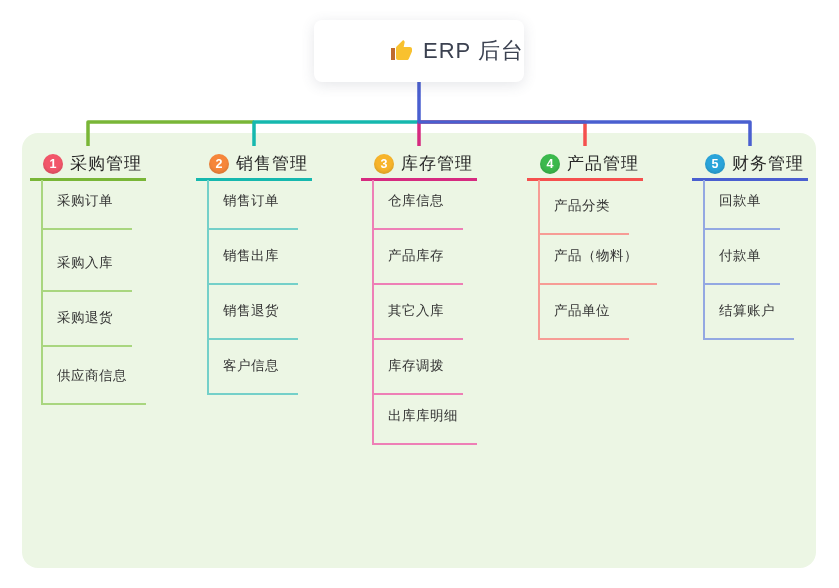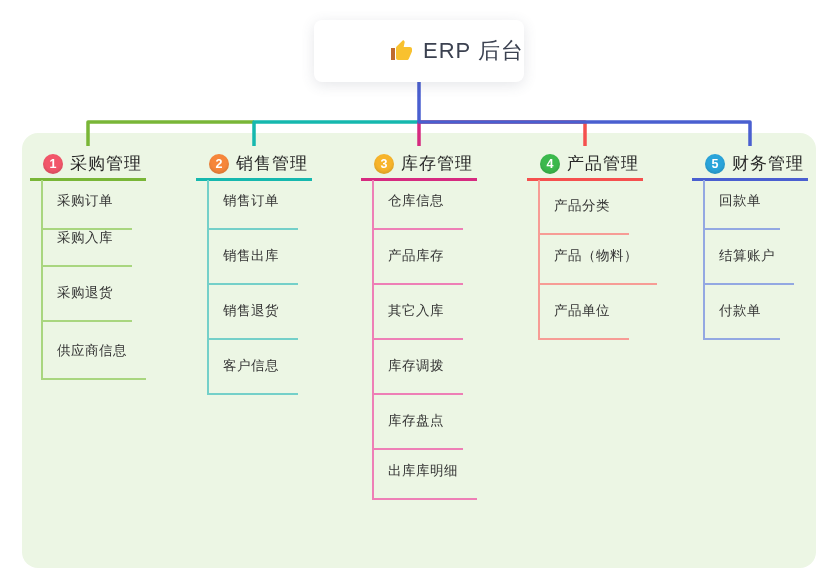--- a/index.html
+++ b/index.html
@@ -43,21 +43,21 @@
 
   <div id="branchLayer">
       <div class="branch-header" style="left: 30px; top: 149px; width: 103px; border-bottom: 3px solid rgb(121, 182, 55);">
         <span class="badge" style="background: rgb(242, 86, 106);">1</span>
         <span class="branch-label">采购管理</span>
       </div>
       <div class="children" style="left: 41px; top: 180px; border-left: 2px solid rgb(169, 214, 127);">
         <div class="child-row" style="height: 50px; border-bottom: 2px solid rgb(169, 214, 127);">
           <span class="child-label">采购订单</span>
         </div>
-        <div class="child-row" style="height: 37px; border-bottom: 2px solid rgb(169, 214, 127);">
+        <div class="child-row" style="height: 62px; border-bottom: 2px solid rgb(169, 214, 127);">
           <span class="child-label">采购入库</span>
         </div>
         <div class="child-row" style="height: 55px; border-bottom: 2px solid rgb(169, 214, 127);">
           <span class="child-label">采购退货</span>
         </div>
         <div class="child-row" style="height: 58px; border-bottom: 2px solid rgb(169, 214, 127);">
           <span class="child-label">供应商信息</span>
         </div>
       </div>
       <div class="branch-header" style="left: 196px; top: 149px; width: 103px; border-bottom: 3px solid rgb(22, 184, 174);">
@@ -88,23 +88,20 @@
         </div>
         <div class="child-row" style="height: 55px; border-bottom: 2px solid rgb(238, 127, 182);">
           <span class="child-label">产品库存</span>
         </div>
         <div class="child-row" style="height: 55px; border-bottom: 2px solid rgb(238, 127, 182);">
           <span class="child-label">其它入库</span>
         </div>
         <div class="child-row" style="height: 55px; border-bottom: 2px solid rgb(238, 127, 182);">
           <span class="child-label">库存调拨</span>
         </div>
-        <div class="child-row" style="height: 55px; border-bottom: 2px solid rgb(238, 127, 182);">
-          <span class="child-label">库存盘点</span>
-        </div>
         <div class="child-row" style="height: 50px; border-bottom: 2px solid rgb(238, 127, 182);">
           <span class="child-label">出库库明细</span>
         </div>
       </div>
       <div class="branch-header" style="left: 527px; top: 149px; width: 103px; border-bottom: 3px solid rgb(245, 80, 78);">
         <span class="badge" style="background: rgb(59, 185, 77);">4</span>
         <span class="branch-label">产品管理</span>
       </div>
       <div class="children" style="left: 538px; top: 180px; border-left: 2px solid rgb(247, 156, 149);">
         <div class="child-row" style="height: 55px; border-bottom: 2px solid rgb(247, 156, 149);">
@@ -119,20 +116,20 @@
       </div>
       <div class="branch-header" style="left: 692px; top: 149px; width: 103px; border-bottom: 3px solid rgb(74, 95, 208);">
         <span class="badge" style="background: rgb(42, 164, 218);">5</span>
         <span class="branch-label">财务管理</span>
       </div>
       <div class="children" style="left: 703px; top: 180px; border-left: 2px solid rgb(147, 168, 226);">
         <div class="child-row" style="height: 50px; border-bottom: 2px solid rgb(147, 168, 226); justify-content: center;">
           <span class="child-label">回款单</span>
         </div>
         <div class="child-row" style="height: 55px; border-bottom: 2px solid rgb(147, 168, 226);">
-          <span class="child-label">结算账户</span>
+          <span class="child-label">付款单</span>
         </div>
         <div class="child-row" style="height: 55px; border-bottom: 2px solid rgb(147, 168, 226);">
-          <span class="child-label">付款单</span>
+          <span class="child-label">结算账户</span>
         </div>
       </div>
     </div>
 </div>
 
 </body></html>

